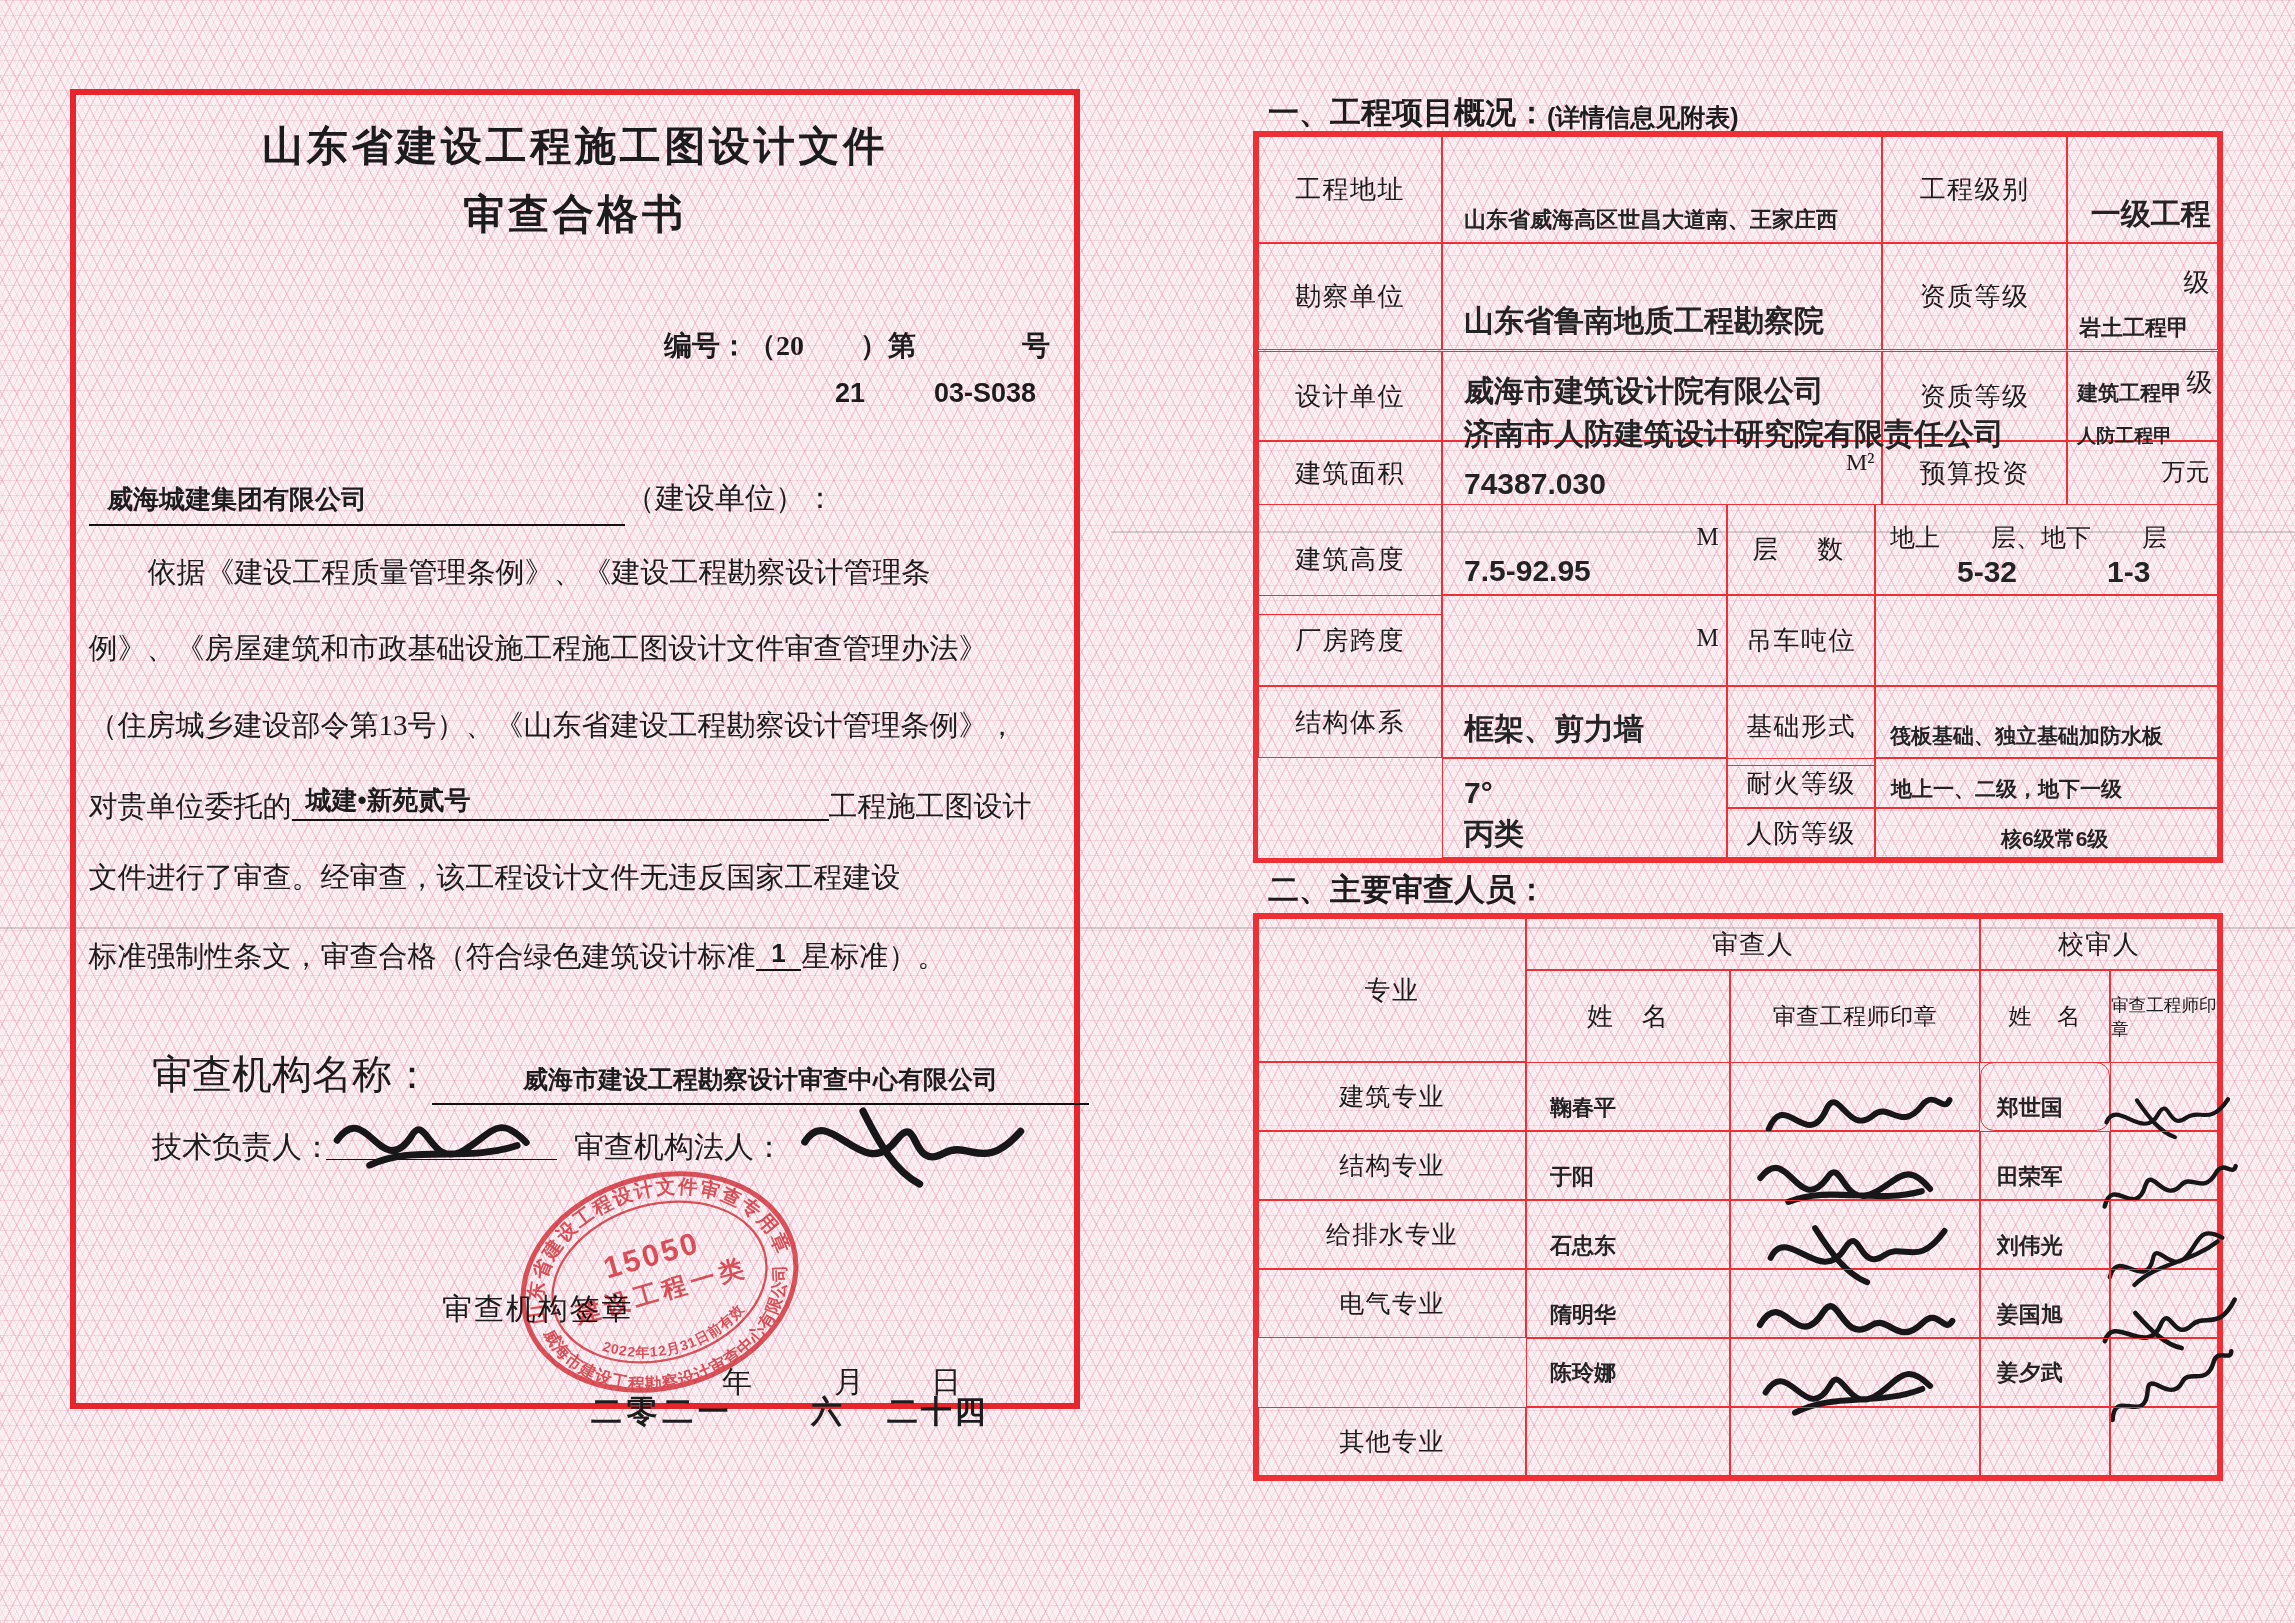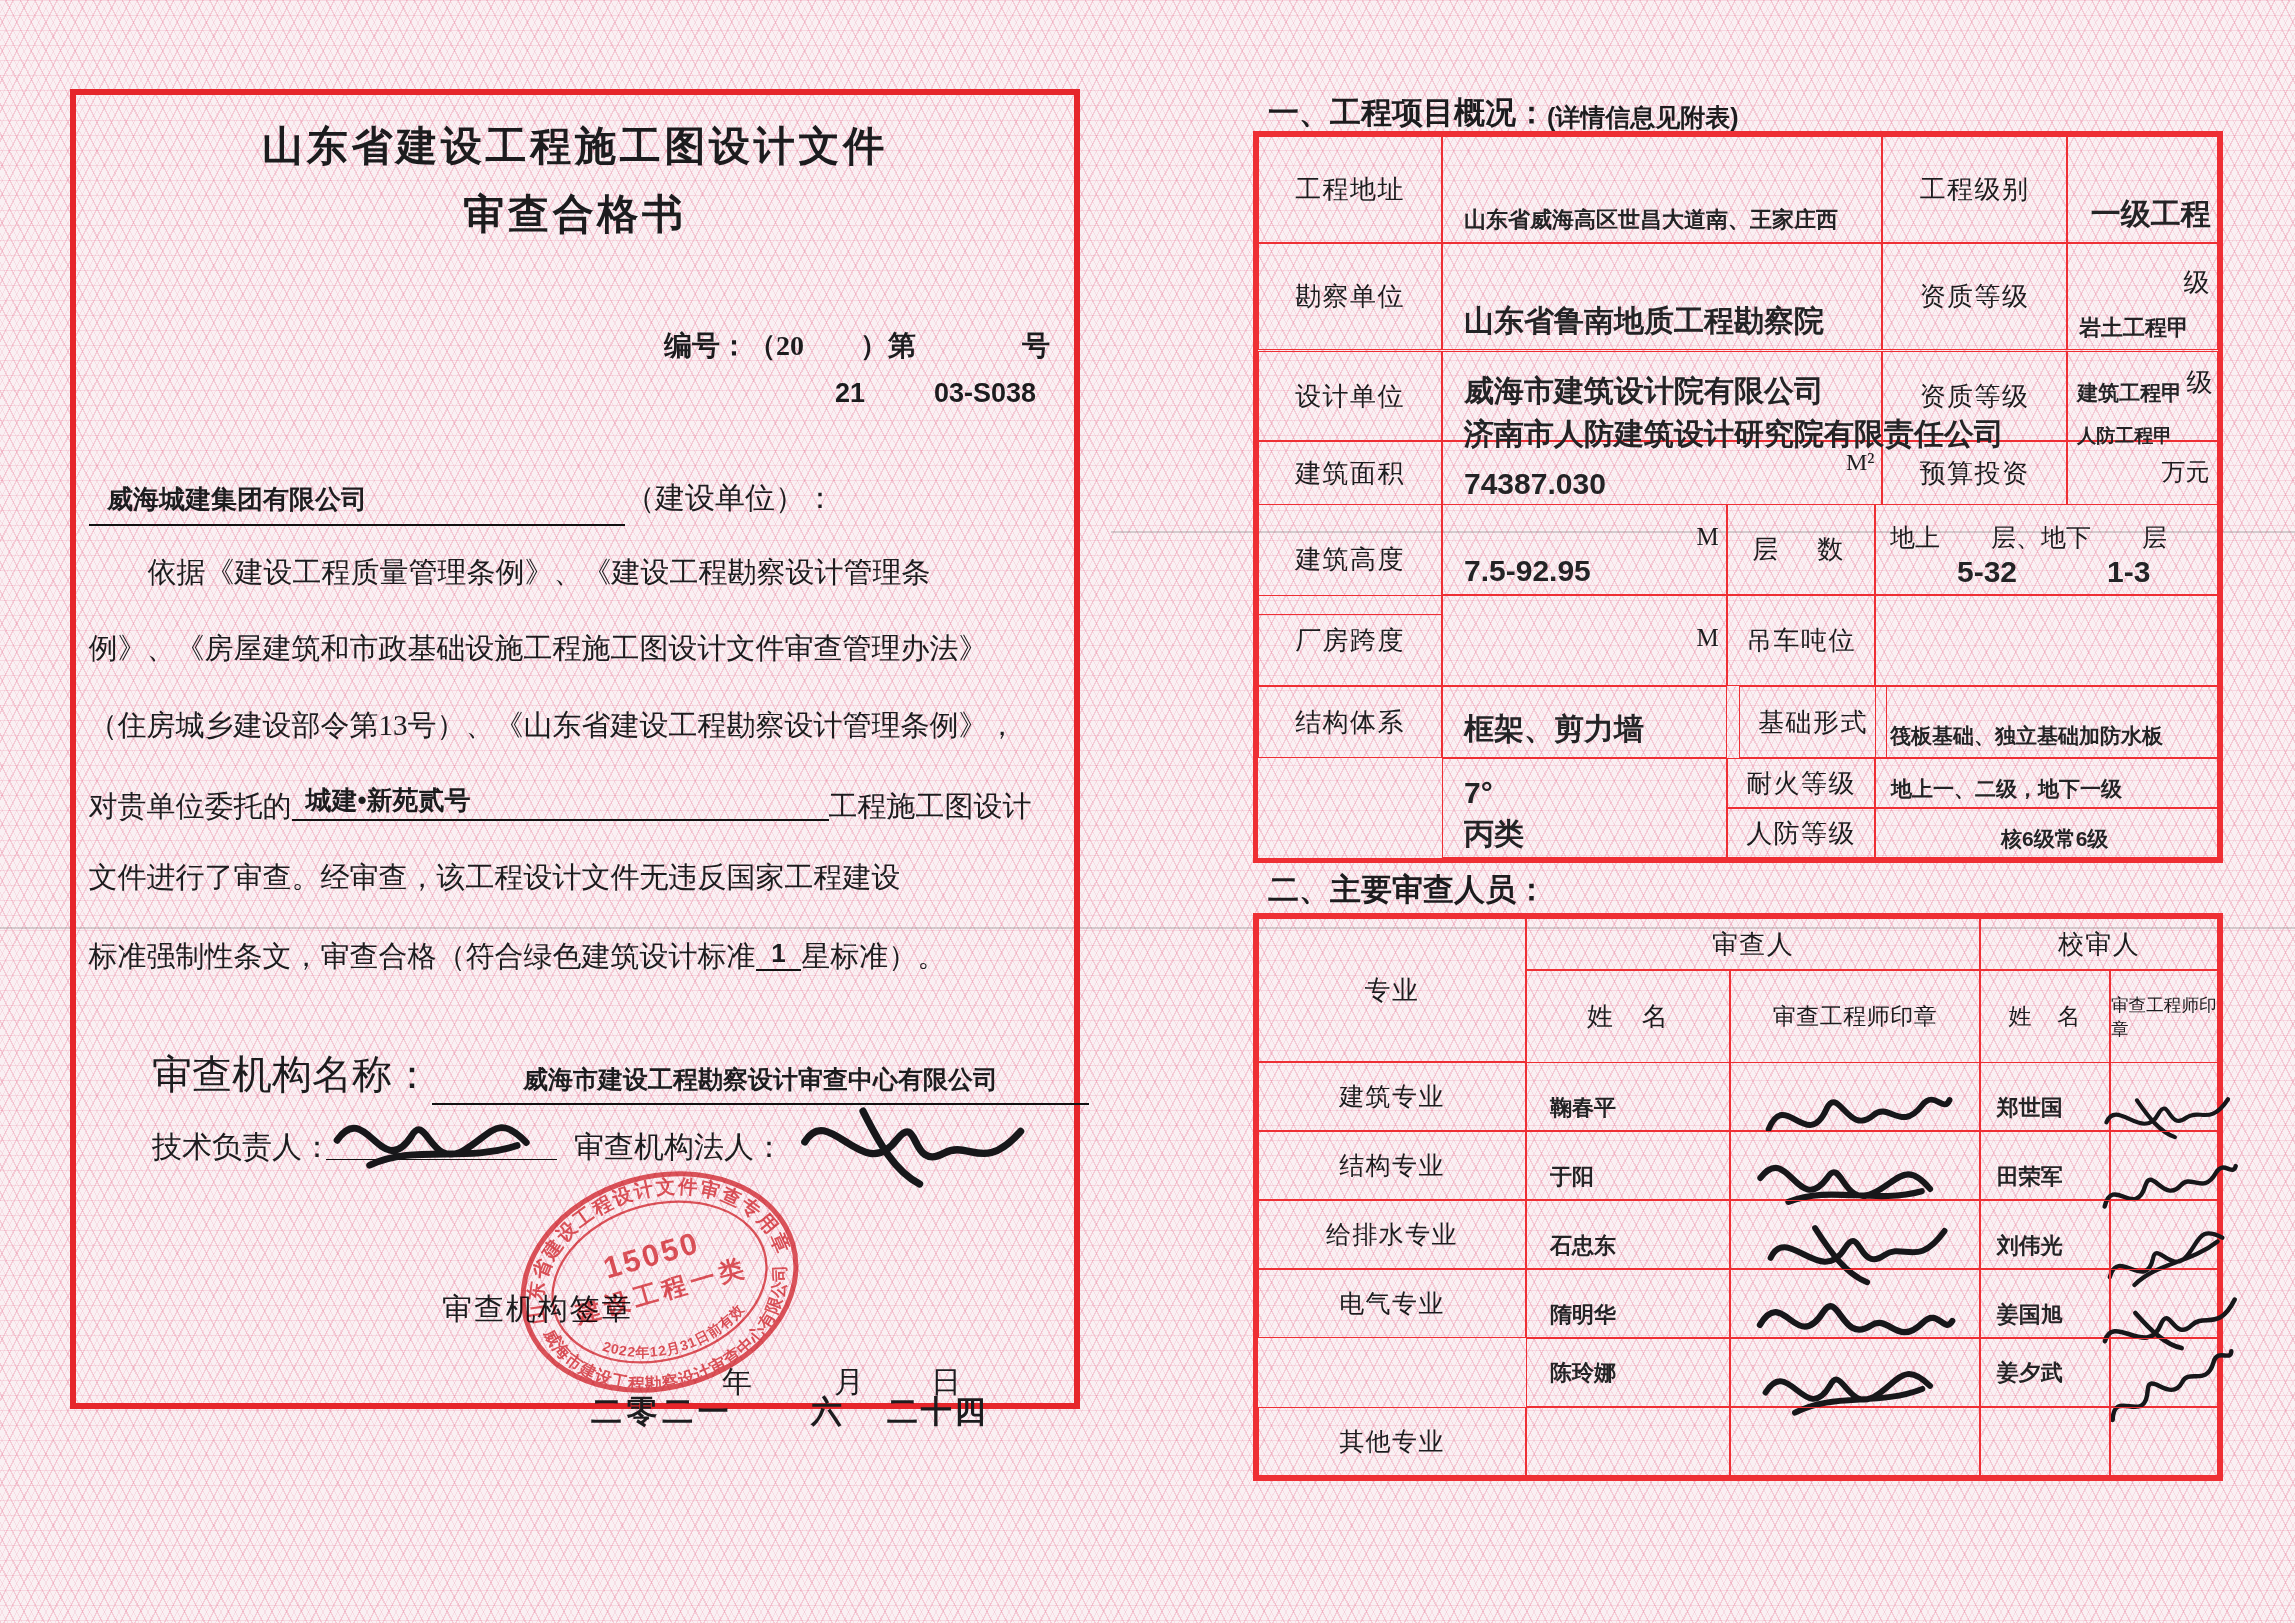--- a/index.html
+++ b/index.html
@@ -171,21 +171,21 @@
 
     <div class="cell lblc" style="left:0;top:459px;width:184px;height:91px;">厂房跨度</div>
     <div class="cell" style="left:184px;top:459px;width:285px;height:91px;">
       <span class="abs serif" style="right:7.4px;top:28px;font-size:25px;">M</span>
     </div>
     <div class="cell lblc" style="left:469px;top:459px;width:148px;height:91px;">吊车吨位</div>
     <div class="cell" style="left:617px;top:459px;width:343px;height:91px;"></div>
 
     <div class="cell lblc" style="left:0;top:550px;width:184px;height:72px;">结构体系</div>
     <div class="cell val vbl" style="left:184px;top:550px;width:285px;height:72px;">框架、剪力墙</div>
-    <div class="cell lblc" style="left:469px;top:550px;width:148px;height:72px;margin-left:12px;">基础形式</div>
+    <div class="cell lblc" style="left:469px;top:550px;width:148px;height:80px;">基础形式</div>
     <div class="cell val vbl" style="left:617px;top:550px;width:343px;height:72px;font-size:21px;padding-left:14px;">筏板基础、独立基础加防水板</div>
 
     <div class="cell" style="left:184px;top:622px;width:285px;height:100px;">
       <span class="abs val" style="left:21px;top:16.7px;">7°</span>
       <span class="abs val" style="left:21px;top:55px;">丙类</span>
     </div>
     <div class="cell lblc" style="left:469px;top:622px;width:148px;height:50px;">耐火等级</div>
     <div class="cell val vbl" style="left:617px;top:622px;width:343px;height:50px;font-size:21px;padding-left:15px;padding-bottom:3.7px;">地上一、二级，地下一级</div>
     <div class="cell lblc" style="left:469px;top:672px;width:148px;height:50px;">人防等级</div>
     <div class="cell val vbl" style="left:617px;top:672px;width:343px;height:50px;font-size:21px;justify-content:center;padding-bottom:3.7px;">核6级常6级</div>
@@ -205,21 +205,21 @@
 
     <div class="cell lblc" style="left:0;top:144px;width:268px;height:69px;font-size:25px;">建筑专业</div>
     <div class="cell val" style="left:268px;top:144px;width:204px;height:69px;display:flex;align-items:flex-end;padding:0 0 7.4px 23px;font-size:22px;">鞠春平</div>
     <div class="cell" style="left:472px;top:144px;width:250px;height:69px;overflow:visible;">
         <div class="sigwrap">
           <svg class="sig" width="199" height="79" viewBox="0 0 300 120" style="transform:rotate(-4deg) translateY(16.7px);">
             <use href="#sigA"></use>
           </svg>
         </div>
       </div>
-    <div class="cell val" style="left:722px;top:144px;width:130px;height:69px;display:flex;align-items:flex-end;padding:0 0 7.4px 15.7px;font-size:22px;">郑世国</div>
+    <div class="cell val" style="left:722px;top:144px;width:130px;height:69px;display:flex;align-items:flex-end;padding:0 0 7.4px 15.7px;font-size:22px;border-radius:14px;">郑世国</div>
     <div class="cell" style="left:852px;top:144px;width:108px;height:69px;overflow:visible;">
         <div class="sigwrap">
           <svg class="sig" width="139" height="69" viewBox="0 0 300 120" style="transform:rotate(-8deg) translateY(18.5px);">
             <use href="#sigC"></use>
           </svg>
         </div>
       </div>
 
     <div class="cell lblc" style="left:0;top:213px;width:268px;height:69px;font-size:25px;">结构专业</div>
     <div class="cell val" style="left:268px;top:213px;width:204px;height:69px;display:flex;align-items:flex-end;padding:0 0 7.4px 23px;font-size:22px;">于阳</div>

